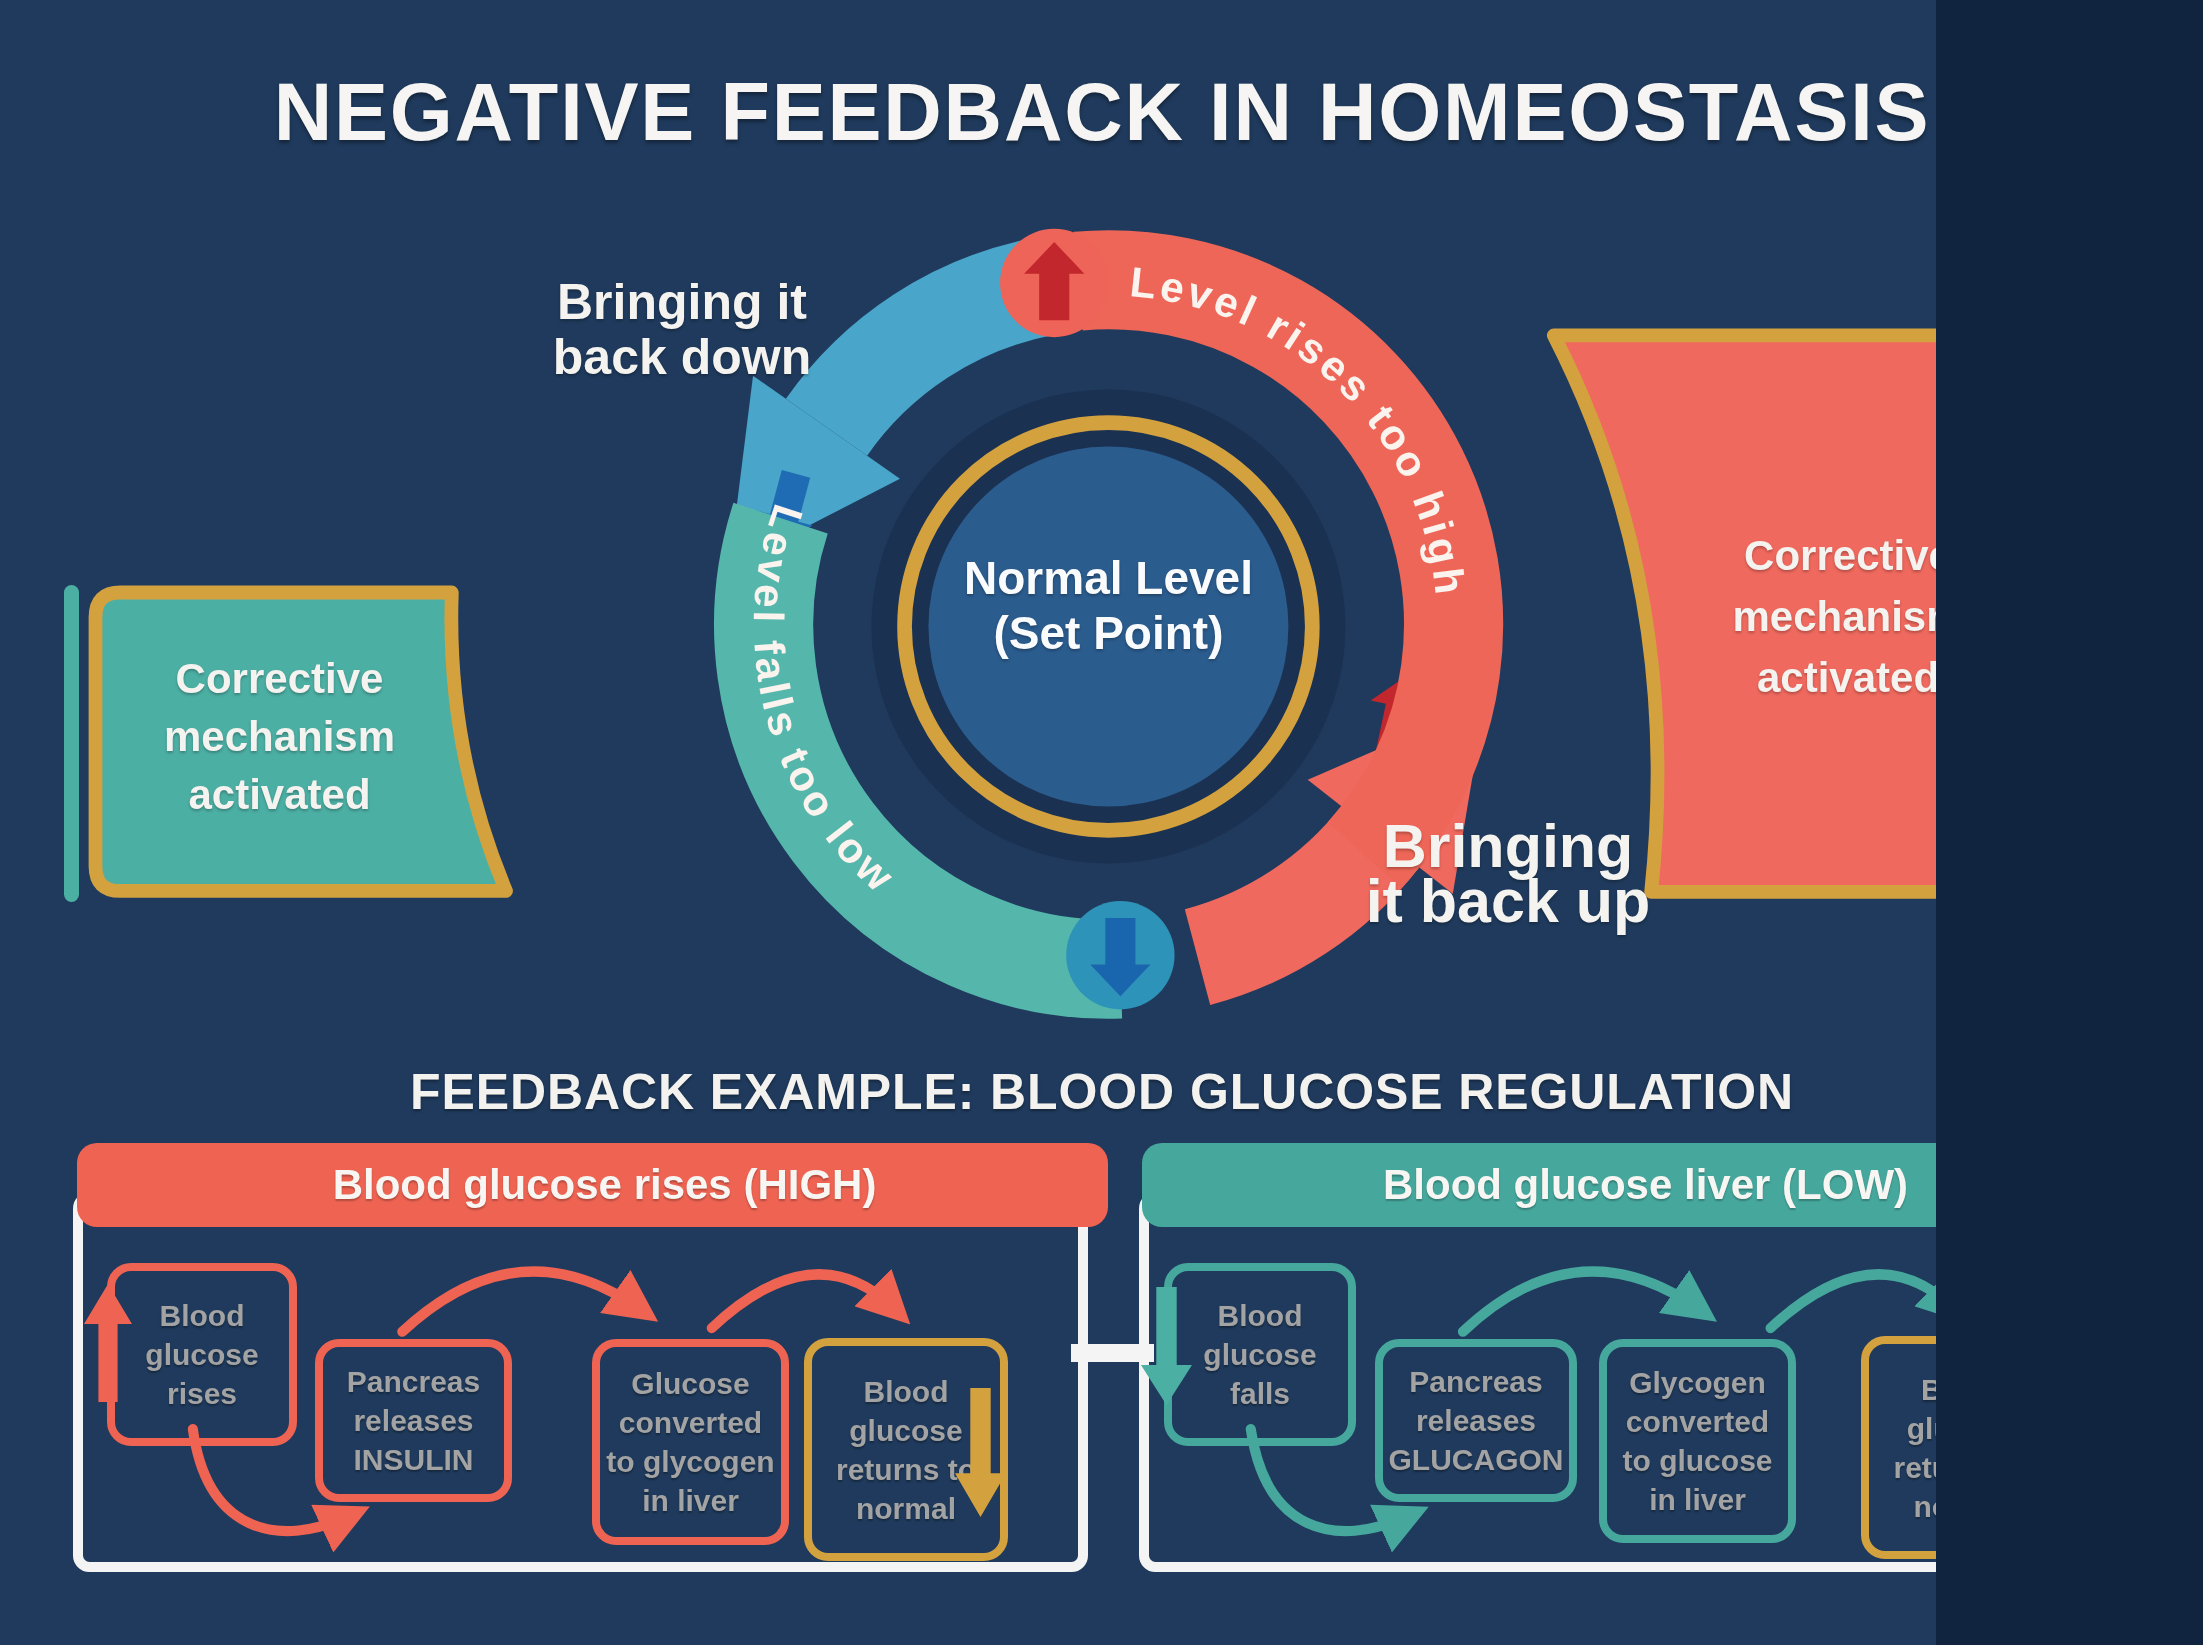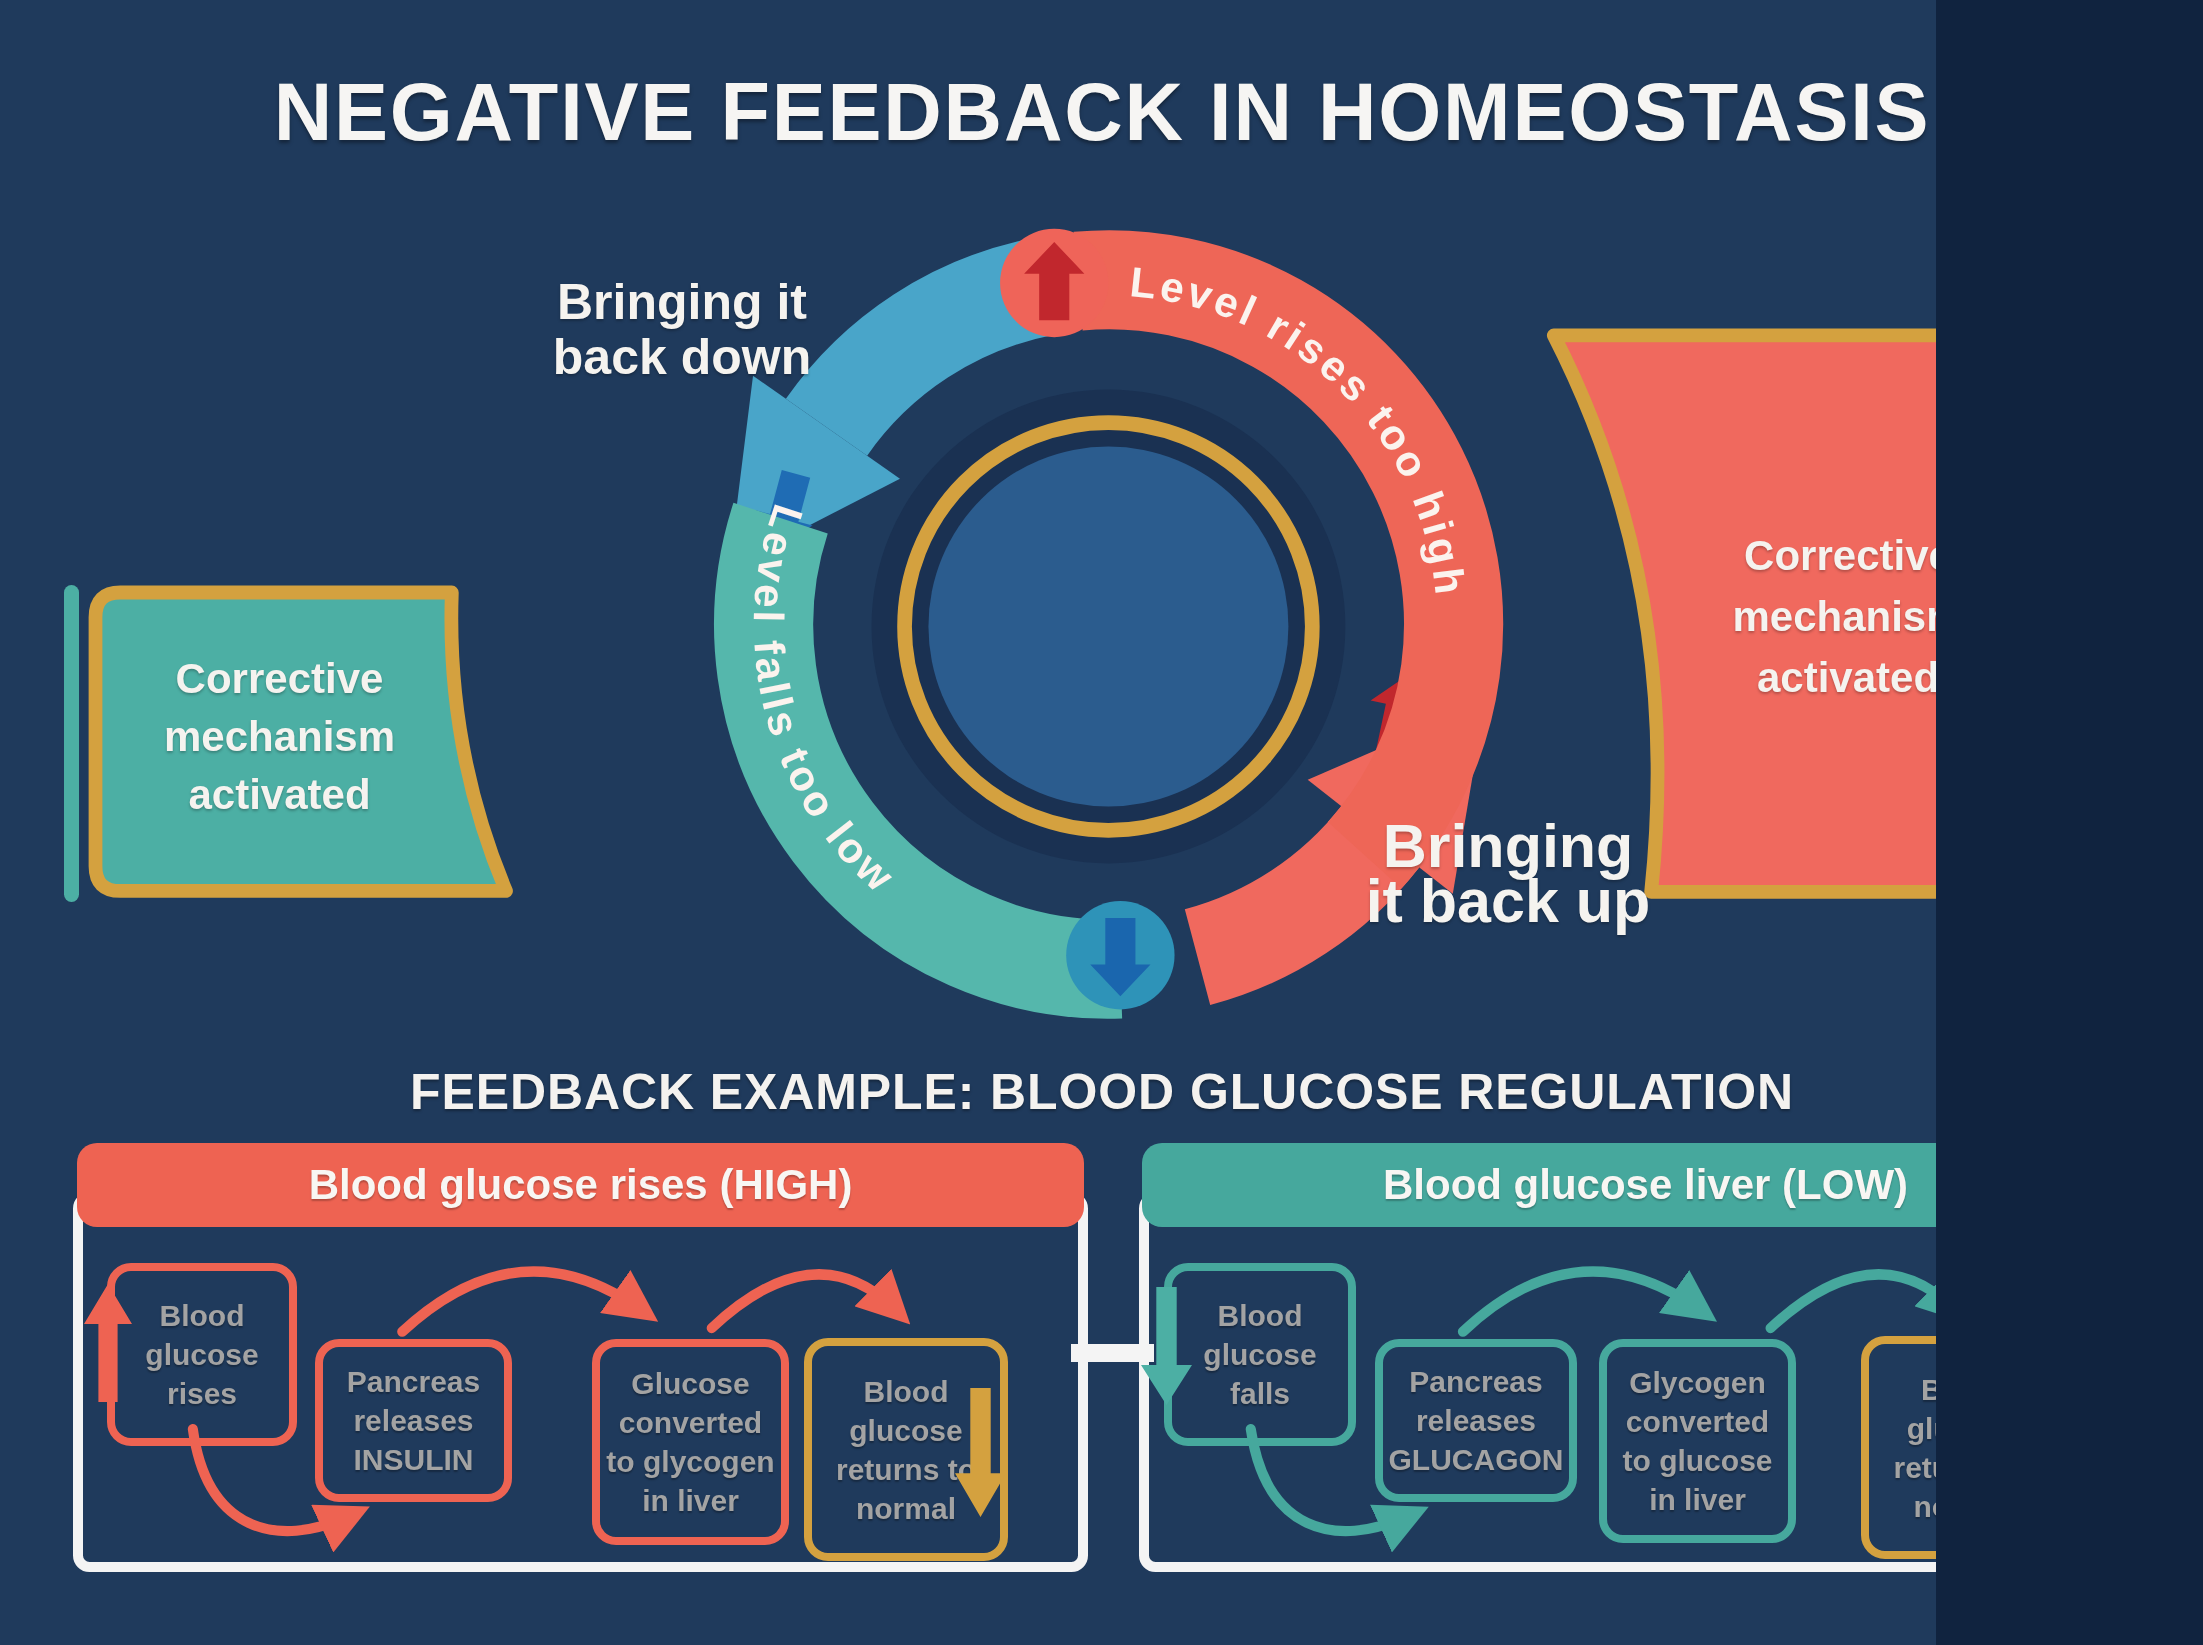--- a/index.html
+++ b/index.html
@@ -40,21 +40,21 @@
   
   .panel{z-index:1;border:10px solid #f4f4f4;border-radius:16.5px;background:transparent;}
   .panel.high{left:73px;top:1192px;width:995px;height:360px;}
   .panel.low{left:1139px;top:1192px;width:995px;height:360px;}
   .panel-connector{left:1071px;top:1344px;width:83px;height:18.4px;background:#f4f4f4;z-index:0;}
   .panel-header{
     z-index:3;border-radius:20px;display:flex;align-items:center;justify-content:center;
     font-size:42px;font-weight:700;color:#f8f6f3;text-shadow:0 1.8px 1.8px rgba(0,0,0,.25);
     height:84px;
   }
-  .panel-header.high{left:77px;top:1143px;width:1007px;background:#ee6352;}
+  .panel-header.high{left:77px;top:1143px;width:1007px;background:#ee6352;padding-left:24px;}
   .panel-header.low{left:1142px;top:1143px;width:1007px;background:#46a89d;}
   
   .step-box{
     z-index:2;border-radius:24px;display:flex;align-items:center;justify-content:center;
     text-align:center;font-size:30px;font-weight:700;line-height:39px;color:#a3a3a3;
     text-shadow:0 1.8px 1.8px rgba(0,0,0,.3);background:#1f3a5c;
   }
   .bd-red{border:8.3px solid #ee6352;}
   .bd-teal{border:8.3px solid #46a89d;}
   .bd-gold{border:8.3px solid #d4a13f;}
@@ -123,20 +123,21 @@
 
     <path d="M 210 1556 C 225 1665 300 1688 382 1650" fill="none" stroke="#ee6352" stroke-width="11" stroke-linecap="round" marker-end="url(#mred)"></path>
     <path d="M 438 1450 Q 565 1332 698 1426" fill="none" stroke="#ee6352" stroke-width="11" stroke-linecap="round" marker-end="url(#mred)"></path>
     <path d="M 775 1446 Q 888 1340 975 1426" fill="none" stroke="#ee6352" stroke-width="11" stroke-linecap="round" marker-end="url(#mred)"></path>
 
     <path d="M 1362 1556 C 1378 1665 1452 1688 1535 1650" fill="none" stroke="#46a89d" stroke-width="11" stroke-linecap="round" marker-end="url(#mteal)"></path>
     <path d="M 1593 1450 Q 1718 1332 1851 1426" fill="none" stroke="#46a89d" stroke-width="11" stroke-linecap="round" marker-end="url(#mteal)"></path>
     <path d="M 1928 1446 Q 2042 1340 2129 1426" fill="none" stroke="#46a89d" stroke-width="11" stroke-linecap="round" marker-end="url(#mteal)"></path>
   </svg>
 
+  <div class="abs overlay-text setpoint-text">Normal Level<br>(Set Point)</div>
   <div class="abs overlay-text back-down-text">Bringing it<br>back down</div>
   <div class="abs overlay-text back-up-text">Bringing<br>it back up</div>
   <div class="abs overlay-text corrective-left-text">Corrective<br>mechanism<br>activated</div>
   <div class="abs overlay-text corrective-right-text">Corrective<br>mechanism<br>activated</div>
 
   <div class="abs accent-bar left"></div>
   <div class="abs accent-bar right"></div>
 
   <div class="abs example-heading">FEEDBACK EXAMPLE: BLOOD GLUCOSE REGULATION</div>
 

